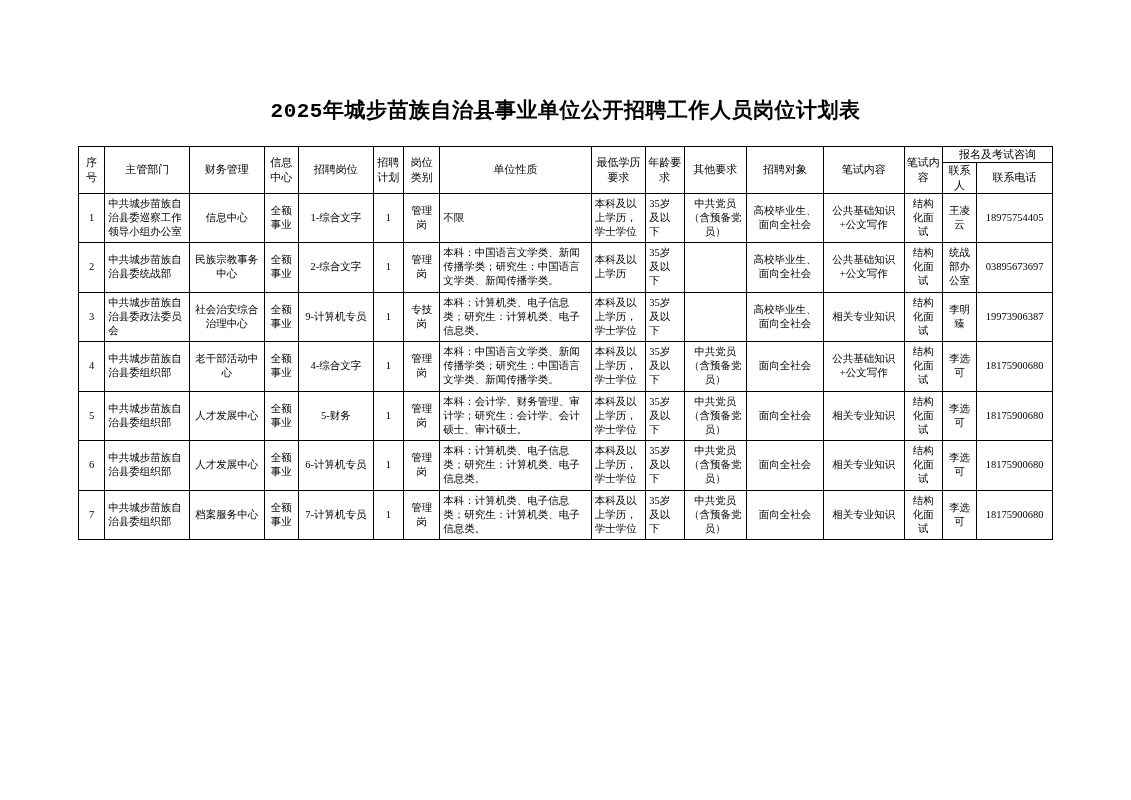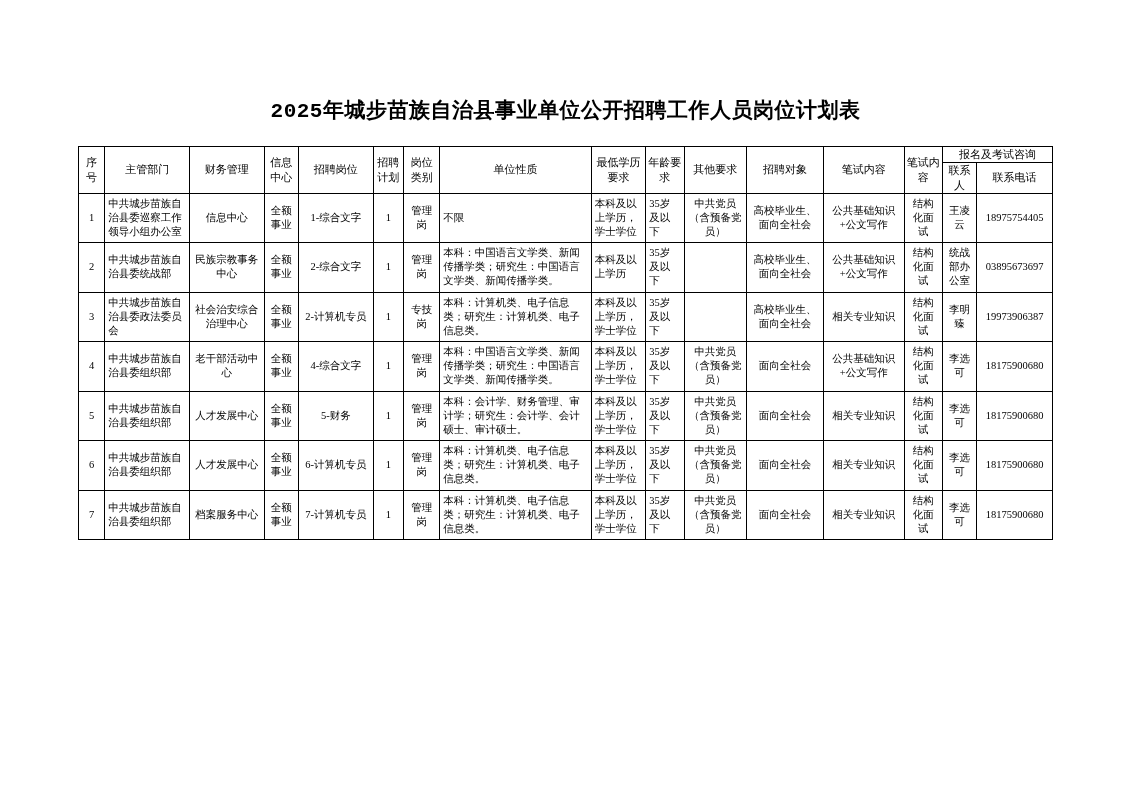--- a/index.html
+++ b/index.html
@@ -160,21 +160,21 @@
             <td class="body-cell c-center">公共基础知识+公文写作</td>
             <td class="body-cell c-center">结构化面试</td>
             <td class="body-cell c-center">统战部办公室</td>
             <td class="body-cell c-center">03895673697</td>
           </tr>
           <tr>
             <td class="body-cell c-center seq">3</td>
             <td class="body-cell c-left">中共城步苗族自治县委政法委员会</td>
             <td class="body-cell c-center">社会治安综合治理中心</td>
             <td class="body-cell c-center">全额事业</td>
-            <td class="body-cell c-center">2-计算机专员</td>
+            <td class="body-cell c-center">9-计算机专员</td>
             <td class="body-cell c-center">1</td>
             <td class="body-cell c-center">专技岗</td>
             <td class="body-cell c-left">本科：计算机类、电子信息类；研究生：计算机类、电子信息类。</td>
             <td class="body-cell c-left">本科及以上学历，学士学位</td>
             <td class="body-cell c-left">35岁及以下</td>
             <td class="body-cell c-center"></td>
             <td class="body-cell c-center">高校毕业生、面向全社会</td>
             <td class="body-cell c-center">相关专业知识</td>
             <td class="body-cell c-center">结构化面试</td>
             <td class="body-cell c-center">李明臻</td>

